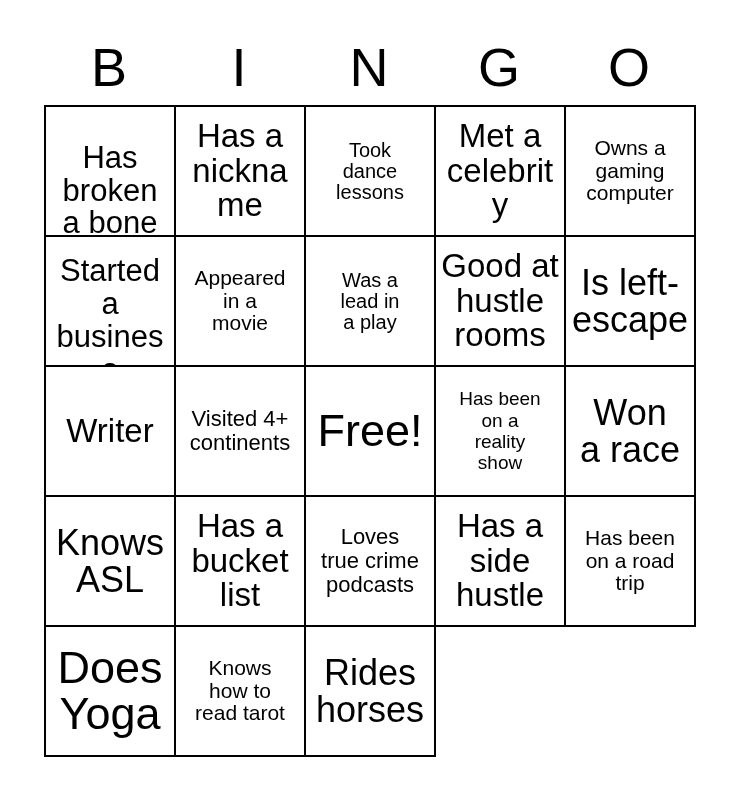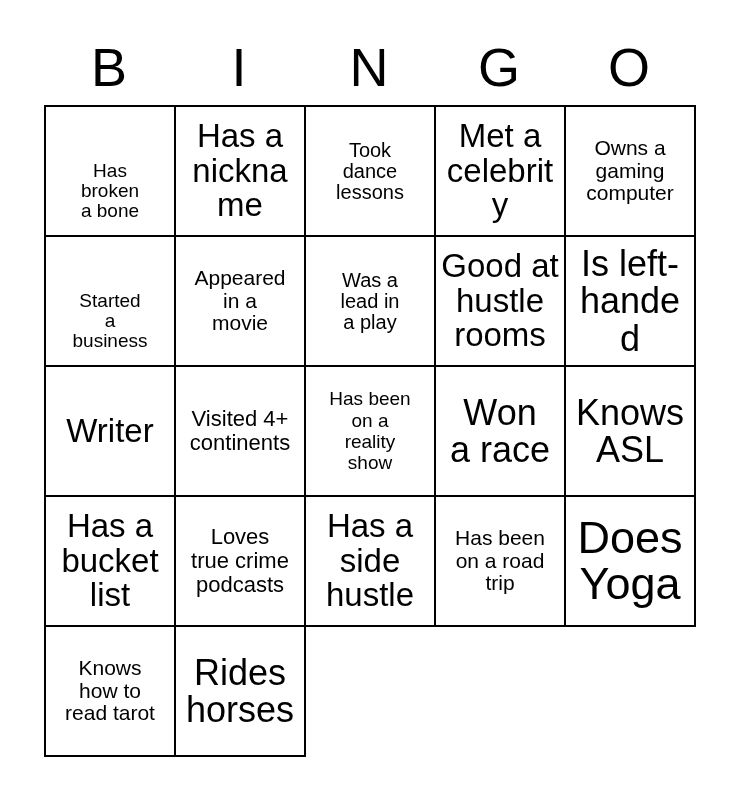--- a/index.html
+++ b/index.html
@@ -80,21 +80,21 @@
     line-height: 1.04;
     font-weight: 400;
     word-wrap: break-word;
     white-space: pre-line;
   }
 
   
   .fs-xs   { font-size: 19px; line-height: 1.12; }
   .fs-s    { font-size: 22px; line-height: 1.10; }
   .fs-sm   { font-size: 21px; line-height: 1.08; }
-  .fs-m    { font-size: 19px; line-height: 1.06; margin-top: 40px; }
+  .fs-m    { font-size: 31px; line-height: 1.06; margin-top: 40px; }
   .fs-ml   { font-size: 33px; line-height: 1.06; }
   .fs-l    { font-size: 20px; line-height: 1.05; }
   .fs-xl   { font-size: 36px; line-height: 1.04; }
   .fs-xxl  { font-size: 33px; line-height: 1.03; }
   .fs-huge { font-size: 45px; line-height: 1.02; }
 </style>
 </head>
 <body>
 
 <div id="card">
@@ -146,28 +146,31 @@
 lead in
 a play</span>
       </div>
       <div class="bingo-cell">
         <span class="cell-text fs-ml">Good at
 hustle
 rooms</span>
       </div>
       <div class="bingo-cell">
         <span class="cell-text fs-xl">Is left-
-handed</span>
+escape</span>
       </div>
       <div class="bingo-cell">
         <span class="cell-text fs-xxl">Writer</span>
       </div>
       <div class="bingo-cell">
         <span class="cell-text fs-s">Visited 4+
 continents</span>
+      </div>
+      <div class="bingo-cell">
+        <span class="cell-text fs-huge">Free!</span>
       </div>
       <div class="bingo-cell">
         <span class="cell-text fs-xs">Has been
 on a
 reality
 show</span>
       </div>
       <div class="bingo-cell">
         <span class="cell-text fs-xl">Won
 a race</span>

